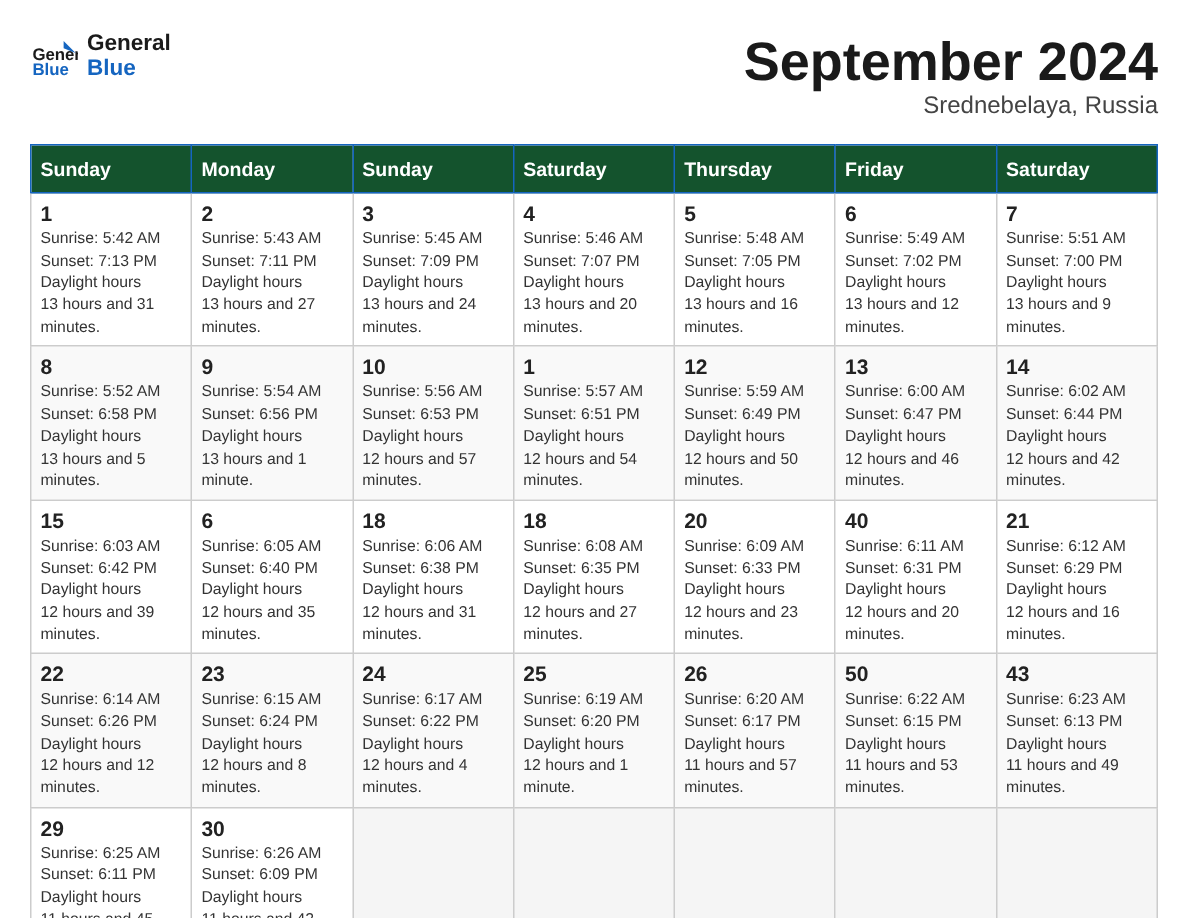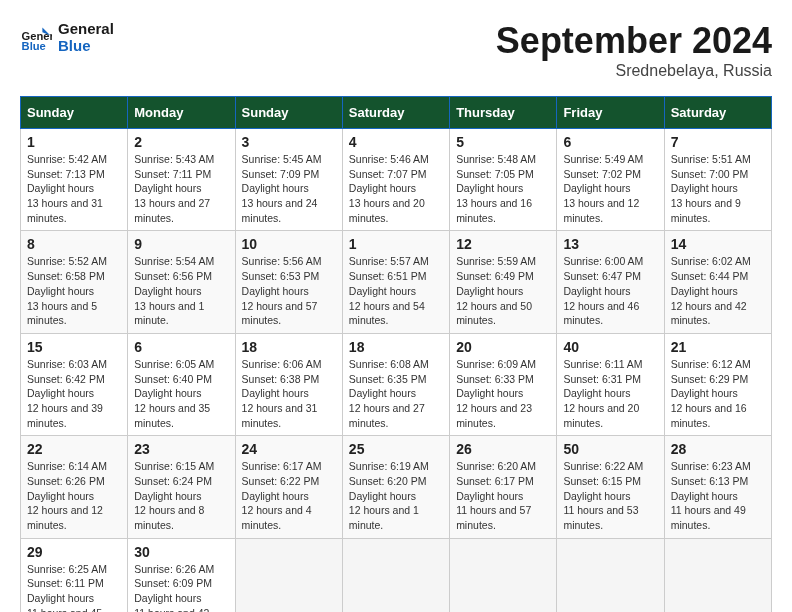--- a/index.html
+++ b/index.html
@@ -355,21 +355,21 @@
         <td>
         <div class="day-number">50</div>
         <div class="day-info">
           Sunrise: 6:22 AM<br>
           Sunset: 6:15 PM<br>
           Daylight hours<br>
           11 hours and 53 minutes.
         </div>
       </td>
         <td>
-        <div class="day-number">28</div>
+        <div class="day-number">43</div>
         <div class="day-info">
           Sunrise: 6:23 AM<br>
           Sunset: 6:13 PM<br>
           Daylight hours<br>
           11 hours and 49 minutes.
         </div>
       </td>
       </tr>
       <tr>
         <td>

